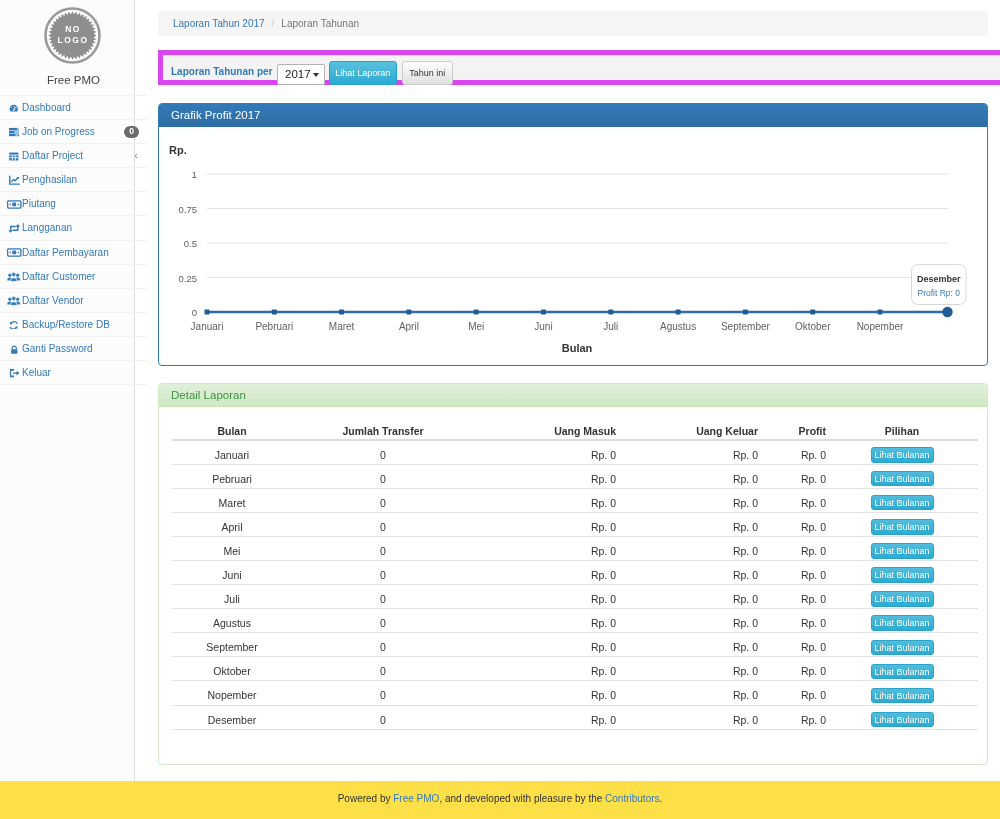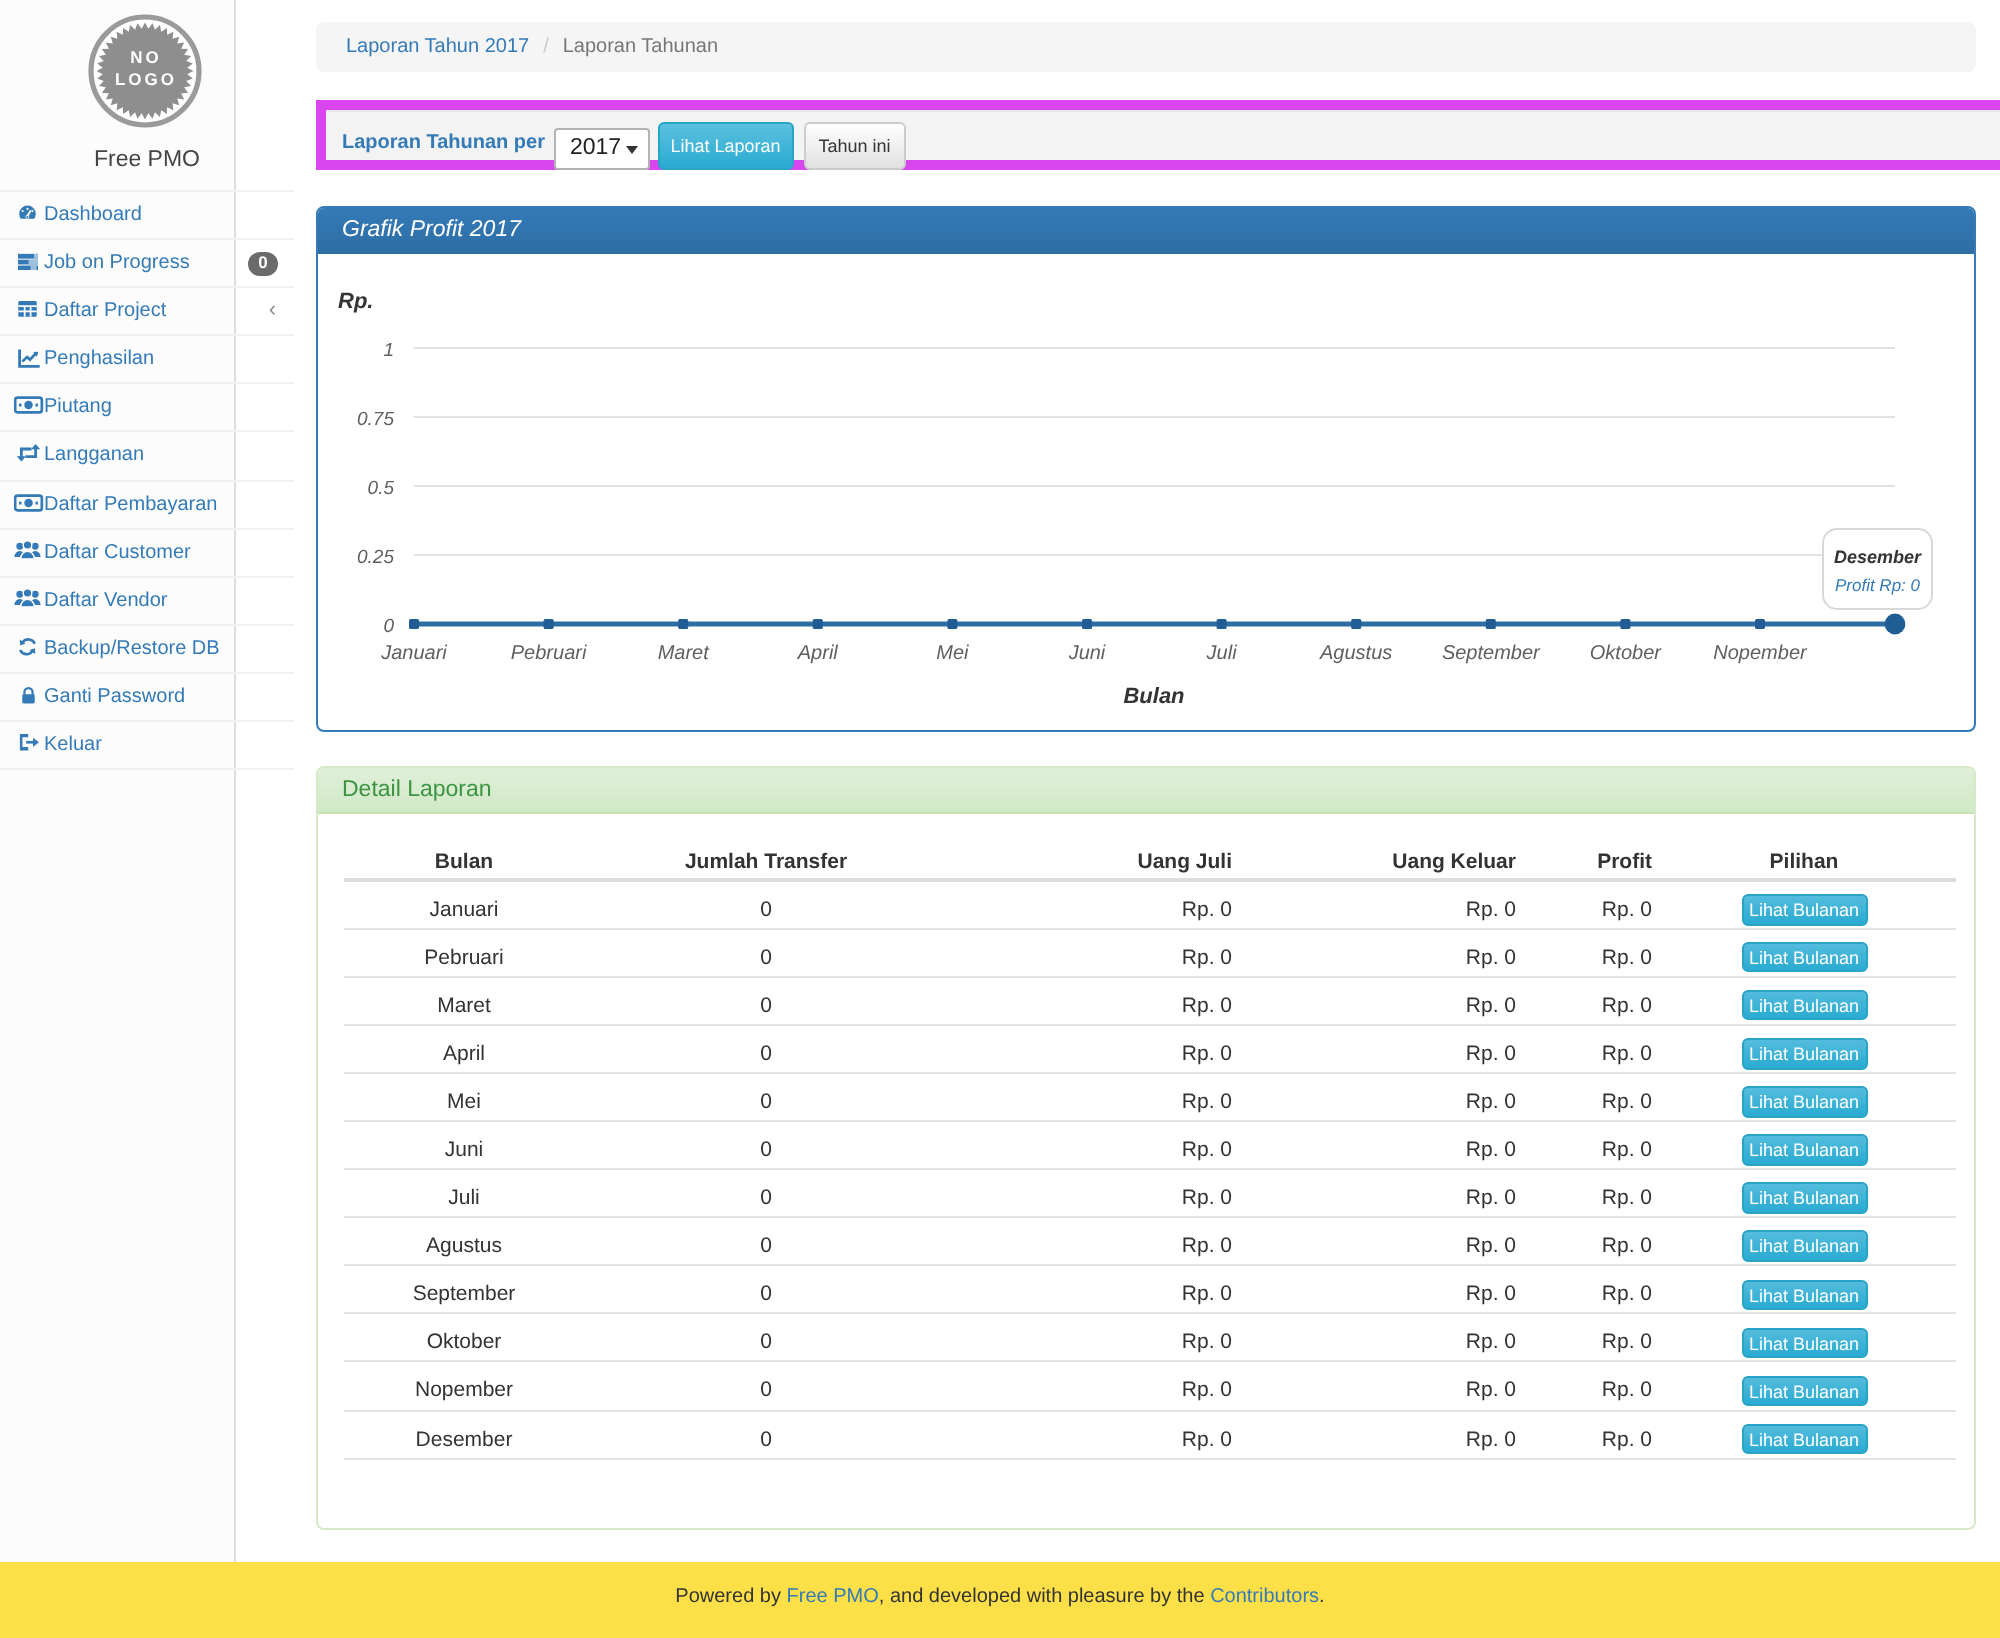--- a/index.html
+++ b/index.html
@@ -7,21 +7,21 @@
 html,body { width:1000px; height:819px; }
 body {
   background:#efefef;
   font-family:"Liberation Sans", sans-serif;
   font-size:10px;
   color:#333;
 }
 #app { position:relative; width:1000px; height:819px; overflow:hidden; }
 #shell { position:absolute; left:0; top:0; width:1000px; height:781px; background:#fff; }
 
-#sidebar { position:absolute; left:0; top:0; width:118px; height:781px; background:#fcfcfc; border-right:1px solid #ddd; }
+#sidebar { position:absolute; left:0; top:0; width:135px; height:781px; background:#fcfcfc; border-right:1px solid #ddd; }
 #logo { position:absolute; left:44px; top:6.5px; }
 #brand { position:absolute; left:0; top:74px; width:147px; text-align:center; font-size:11.5px; color:#444; }
 #menu { position:absolute; left:0; top:95px; width:147px; border-top:1px solid #f1f1f1; }
 #menu a { display:block; position:relative; height:24.1px; line-height:23.1px; padding-left:7px; border-bottom:1px solid #f1f1f1; color:#337ab7; text-decoration:none; font-size:10px; white-space:nowrap; }
 #menu a .ic { display:inline-block; width:14px; text-align:center; vertical-align:middle; margin-right:1px; }
 #menu a .ic svg { vertical-align:middle; margin-top:-2px; }
 .badge0 { position:absolute; right:8px; top:6.3px; width:15px; height:11.5px; background:#6b6b6b; border-radius:6px; color:#fff; font-size:8.5px; font-weight:bold; text-align:center; line-height:11.5px; }
 .chev { position:absolute; right:9px; top:0; color:#8a8a8a; font-size:11px; }
 
 .bc { position:absolute; left:158px; top:11px; width:830px; height:25px; background:#f5f5f5; border-radius:4px; line-height:25px; padding-left:15px; color:#777; }
@@ -29,21 +29,21 @@
 .bc .sep { color:#ccc; padding:0 7px; }
 .well { position:absolute; left:158px; top:50px; width:892px; height:35px; background:#f3f3f3; border:5px solid #d946ef; border-radius:0; box-shadow:inset 0 1px 1px rgba(0,0,0,.05); }
 .well .lbl { position:absolute; left:8px; top:11px; font-weight:bold; color:#337ab7; font-size:10px; }
 .sel { position:absolute; left:114px; top:9px; width:48px; height:21px; background:#fff; border:1px solid #b3b3b3; border-radius:2px; font-size:11.5px; color:#222; line-height:19px; padding-left:7px; }
 .sel .arr { position:absolute; right:5.5px; top:8px; width:0; height:0; border-left:3.5px solid transparent; border-right:3.5px solid transparent; border-top:4.5px solid #333; }
 .btn { display:inline-block; position:absolute; height:24px; line-height:22px; text-align:center; border-radius:3px; font-size:9px; }
 .btn-info { background:linear-gradient(to bottom,#5bc0de 0,#2aabd2 100%); border:1px solid #28a4c9; color:#fff; }
 .btn-default { background:linear-gradient(to bottom,#fff 0,#e0e0e0 100%); border:1px solid #ccc; color:#333; }
 
 .panel { position:absolute; left:158px; width:830px; border-radius:4px; background:#fff; }
-.p-primary { top:103px; height:263px; border:1px solid #337ab7;font-style:italic; }
+.p-primary { top:103px; height:263px; border:1px solid #337ab7; }
 .p-primary .hd { height:23px; line-height:23px; background:linear-gradient(to bottom,#337ab7 0,#2e6da4 100%); color:#fff; padding-left:12px; border-radius:3px 3px 0 0; font-size:11.5px; }
 .p-success { top:383px; height:382px; border:1px solid #d6e9c6; }
 .p-success .hd { height:23px; line-height:23px; background:linear-gradient(to bottom,#dff0d8 0,#d0e9c6 100%); color:#3e9444; padding-left:12px; border-bottom:1px solid #c9e2b3; border-radius:3px 3px 0 0; font-size:11.5px; }
 
 #tbl { position:absolute; left:13px; top:38px; width:806px; border-collapse:collapse; table-layout:fixed; font-size:10.5px; color:#333; }
 #tbl th { height:18px; font-weight:bold; border-bottom:2px solid #ddd; vertical-align:middle; padding:0 8px; }
 #tbl td { height:24.1px; border-bottom:1px solid #e2e2e2; vertical-align:middle; padding:5px 8px 0 8px; }
 #tbl tr.total td { border-bottom:1px solid #f4f4f4; font-weight:bold; padding-top:6px; }
 #tbl td.c, #tbl th.c { text-align:center; }
 #tbl td:last-child { padding:5px 16px 0 8px; }
@@ -221,21 +221,21 @@
             <col style="width:182px">
             <col style="width:150px">
             <col style="width:142px">
             <col style="width:68px">
             <col style="width:144px">
           </colgroup>
       <thead>
       <tr>
               <th class="c">Bulan</th>
               <th class="c">Jumlah Transfer</th>
-              <th class="r">Uang Juli</th>
+              <th class="r">Uang Masuk</th>
               <th class="r">Uang Keluar</th>
               <th class="r">Profit</th>
               <th class="c">Pilihan</th>
             </tr>
       </thead>
       <tbody id="tbody">
 <tr>
               <td class="c">Januari</td>
               <td class="c">0</td>
               <td class="r">Rp. 0</td>

